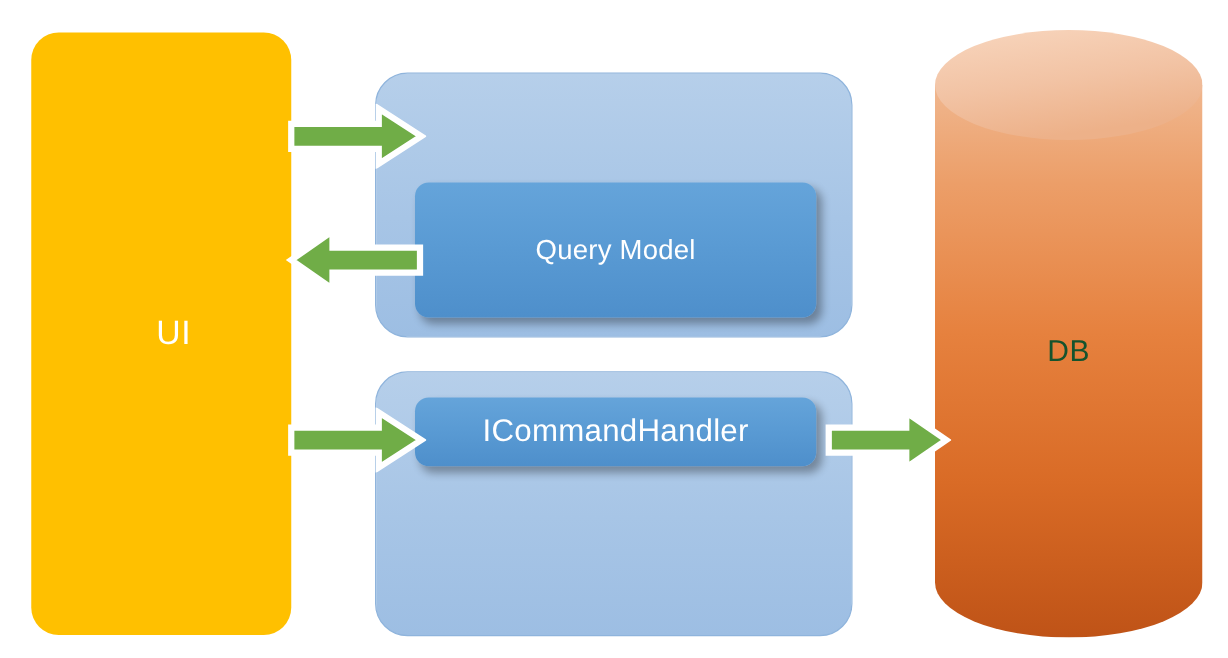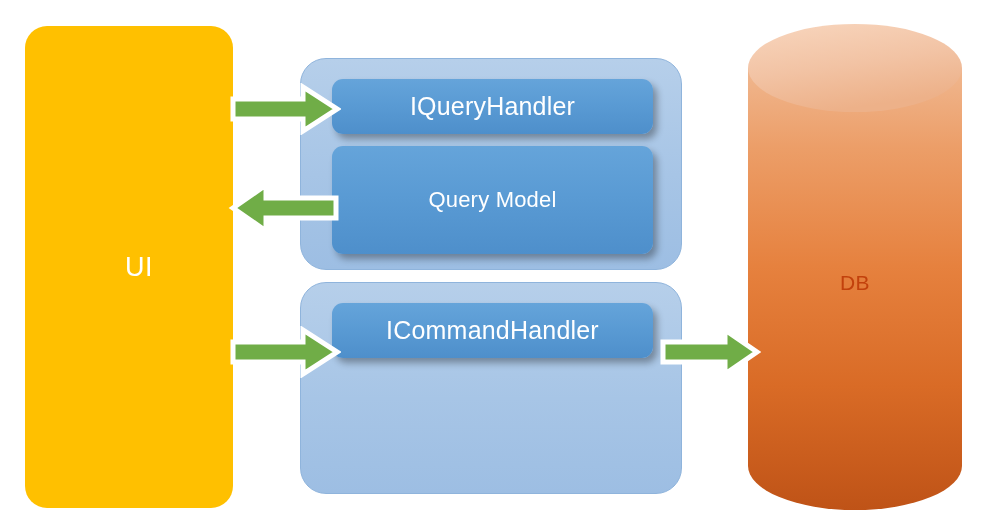--- a/index.html
+++ b/index.html
@@ -52,21 +52,21 @@
     position: absolute;
     left: 300px;
     width: 382px;
     background: linear-gradient(180deg, #B6CFEA 0%, #A7C5E6 55%, #9DBEE3 100%);
     border: 1px solid #8FB4DC;
     border-radius: 26px;
     box-sizing: border-box;
     z-index: 3;
   }
   .group-query   { top: 58px;  height: 212px; }
-  .group-command { top: 282px; height: 212px; padding-left: 40px; }
+  .group-command { top: 297px; height: 212px; padding-left: 40px; }
 
   
   .blue-box {
     position: absolute;
     left: 31px;
     width: 321px;
     background: linear-gradient(180deg, #65A4DA 0%, #5A9BD4 45%, #4E8FCB 100%);
     border-radius: 11px;
     box-shadow: 4px 5px 7px rgba(0,0,0,0.33);
     box-sizing: border-box;
@@ -104,41 +104,38 @@
     z-index: 2;
   }
   .db svg { display: block; }
   .db-label {
     position: absolute;
     left: 0;
     top: 53%;
     transform: translateY(-50%);
     width: 100%;
     text-align: center;
-    color: #c2410c;
-    font-size: 21px;
+    color: #14532d;
+    font-size: 24px;
     font-weight: 400;
     line-height: 1;
     letter-spacing: 0.5px;
     z-index: 3;
   }
 </style>
 </head>
 <body>
 
 <div id="canvas">
 
   <div class="ui-panel">
     <div class="ui-panel-label">UI</div>
   </div>
 
   <div class="group group-query">
-    <div class="blue-box box-handler">
-      <span class="blue-box-label">IQueryHandler</span>
-    </div>
     <div class="blue-box box-model">
       <span class="blue-box-label">Query Model</span>
     </div>
   </div>
 
   <div class="group group-command">
     <div class="blue-box box-handler">
       <span class="blue-box-label">ICommandHandler</span>
     </div>
   </div>

